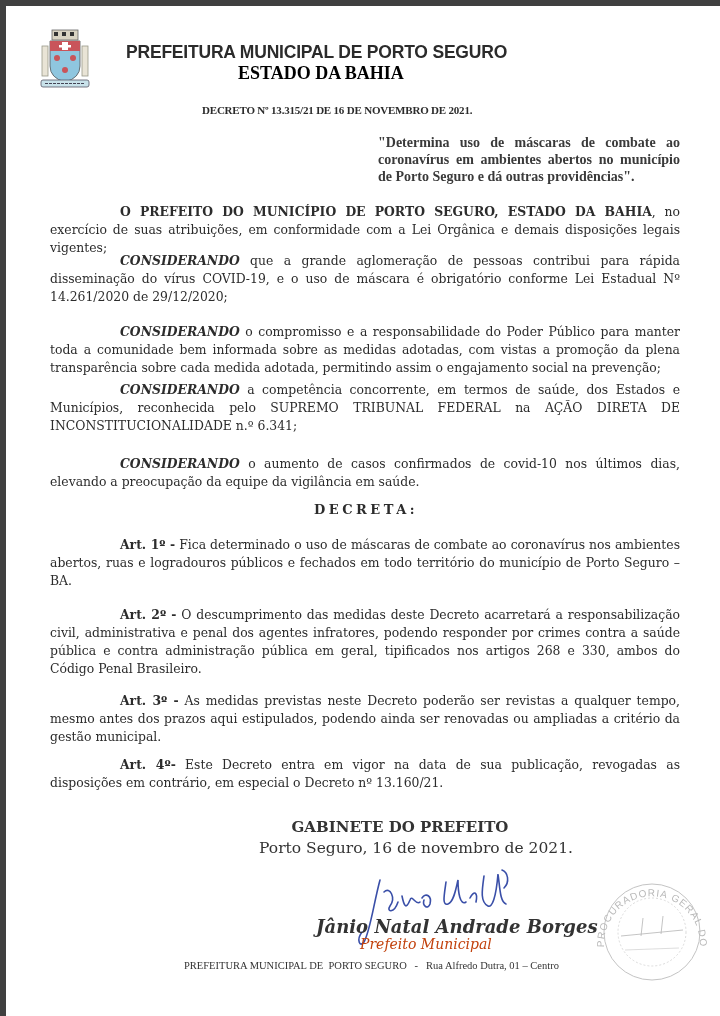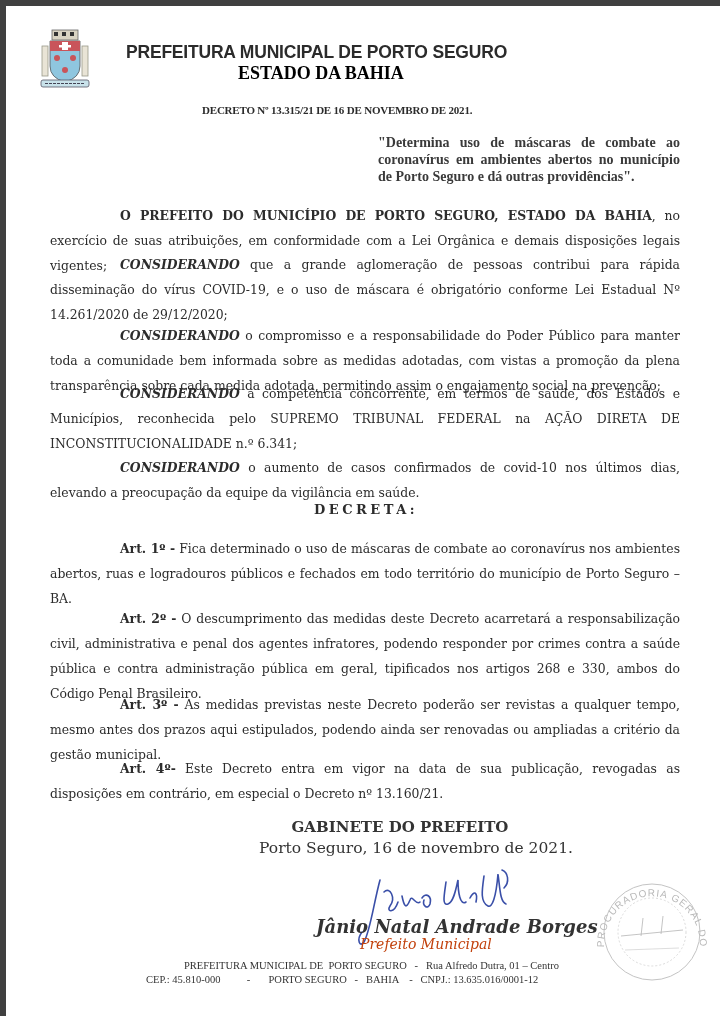--- a/index.html
+++ b/index.html
@@ -22,21 +22,21 @@
   .decree-title {
     left: 196px; top: 98px; font-family: "Liberation Serif", serif;
     font-weight: bold; font-size: 11px; color: #2b2b2b; letter-spacing: -0.2px;
   }
   .ementa {
     left: 372px; top: 128px; width: 302px; font-family: "Liberation Serif", serif;
     font-weight: bold; font-size: 14px; line-height: 17px; text-align: justify; color: #3a3a3a;
   }
   .para {
     left: 44px; width: 630px; font-family: "DejaVu Serif", serif;
-    font-size: 12.4px; line-height: 25px; text-align: justify; color: #2c2c2c;
+    font-size: 12.4px; line-height: 18px; text-align: justify; color: #2c2c2c;
   }
   .para .ind { display: inline-block; width: 70px; }
   .bi { font-weight: bold; font-style: italic; }
   .b { font-weight: bold; }
   .decreta {
     left: 0; width: 720px; text-align: center; top: 496px;
     font-family: "DejaVu Serif", serif; font-weight: bold; font-size: 13px;
     letter-spacing: 3.5px; color: #2c2c2c;
   }
   .gab-title {
@@ -155,15 +155,14 @@
         <textPath href="#stampArc" startOffset="4%">PROCURADORIA GERAL DO MUNICÍPIO</textPath>
       </text>
       <line x1="30" y1="62" x2="92" y2="56" stroke="#b5b5b5" stroke-width="0.8"></line>
       <line x1="52" y1="44" x2="50" y2="62" stroke="#b5b5b5" stroke-width="0.8"></line>
       <line x1="72" y1="42" x2="70" y2="60" stroke="#b5b5b5" stroke-width="0.8"></line>
       <line x1="34" y1="76" x2="88" y2="74" stroke="#cfcfcf" stroke-width="0.7"></line>
     </svg>
   </div>
 
   <div class="abs foot foot1">PREFEITURA MUNICIPAL DE  PORTO SEGURO   -   Rua Alfredo Dutra, 01 – Centro</div>
-  <div class="abs foot foot2">CEP.: 45.810-000          -       PORTO SEGURO   -   BAHIA    -   CNPJ.: 13.635.016/0001-12</div>
 
 </div>
 
 </body></html>

